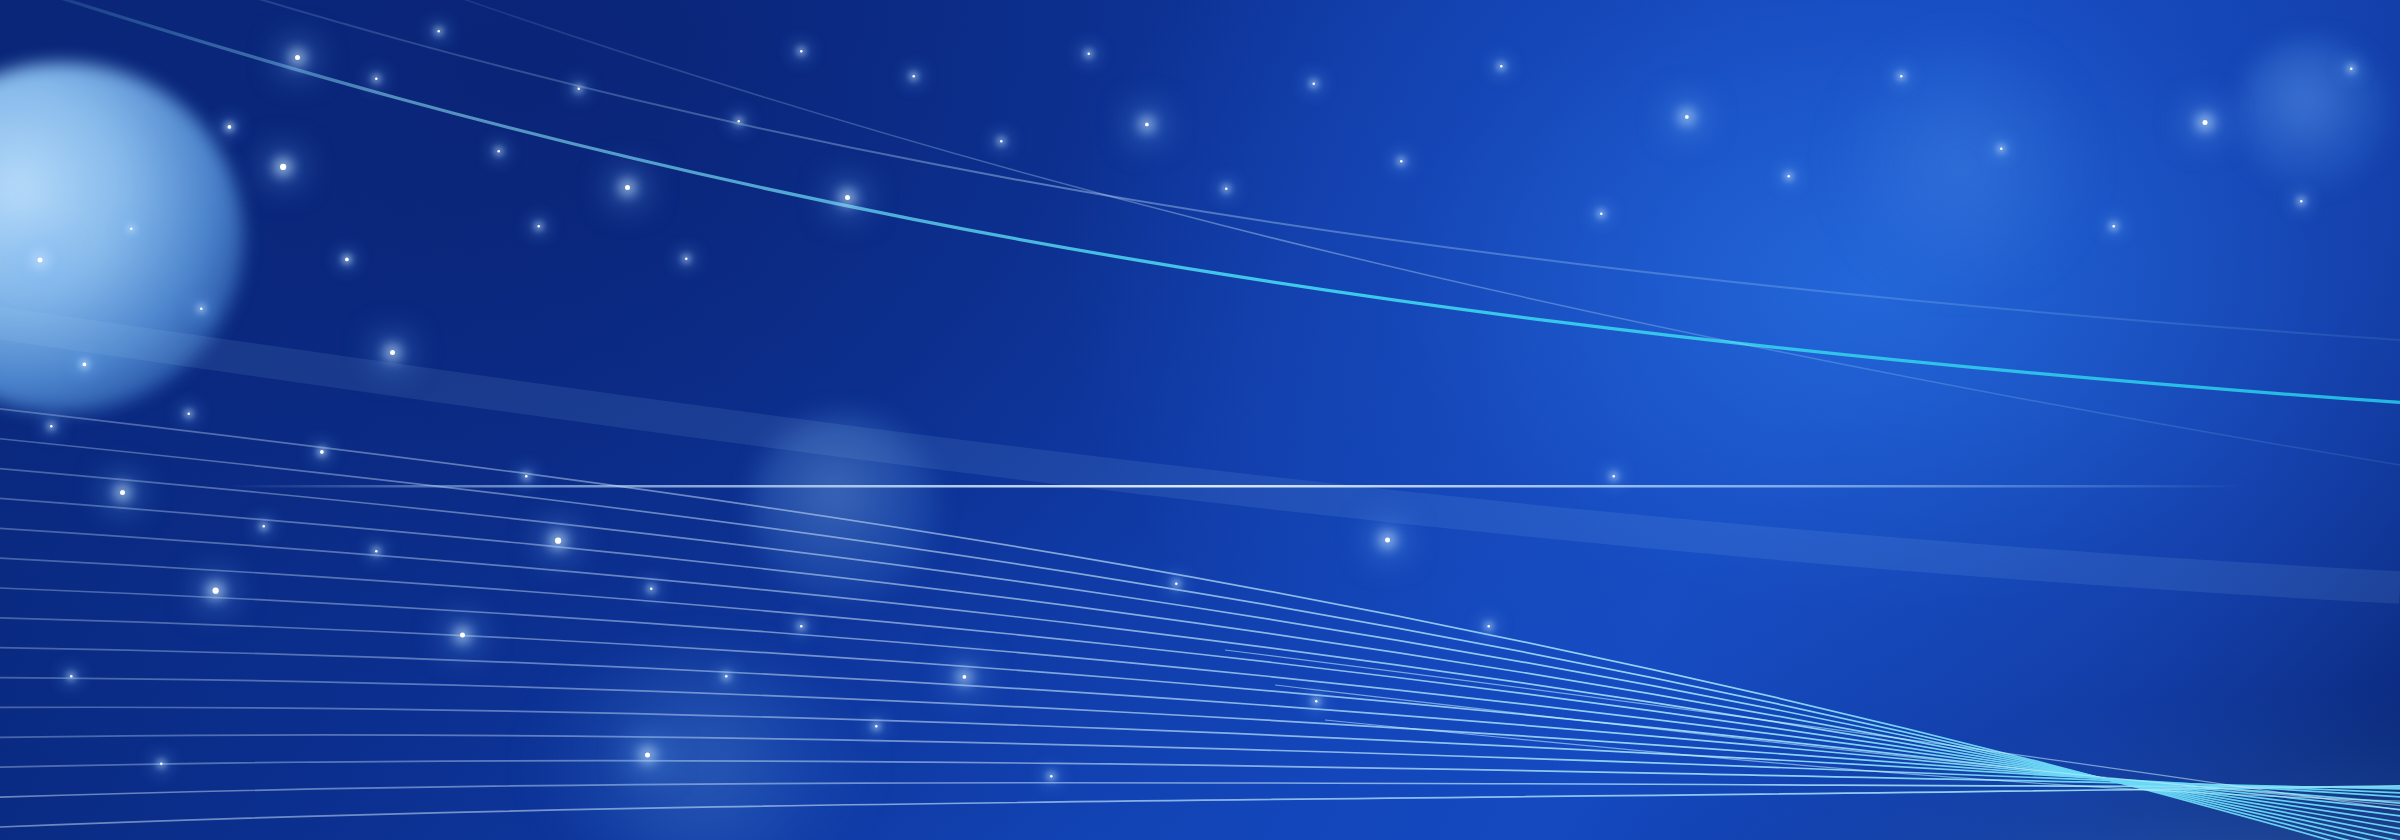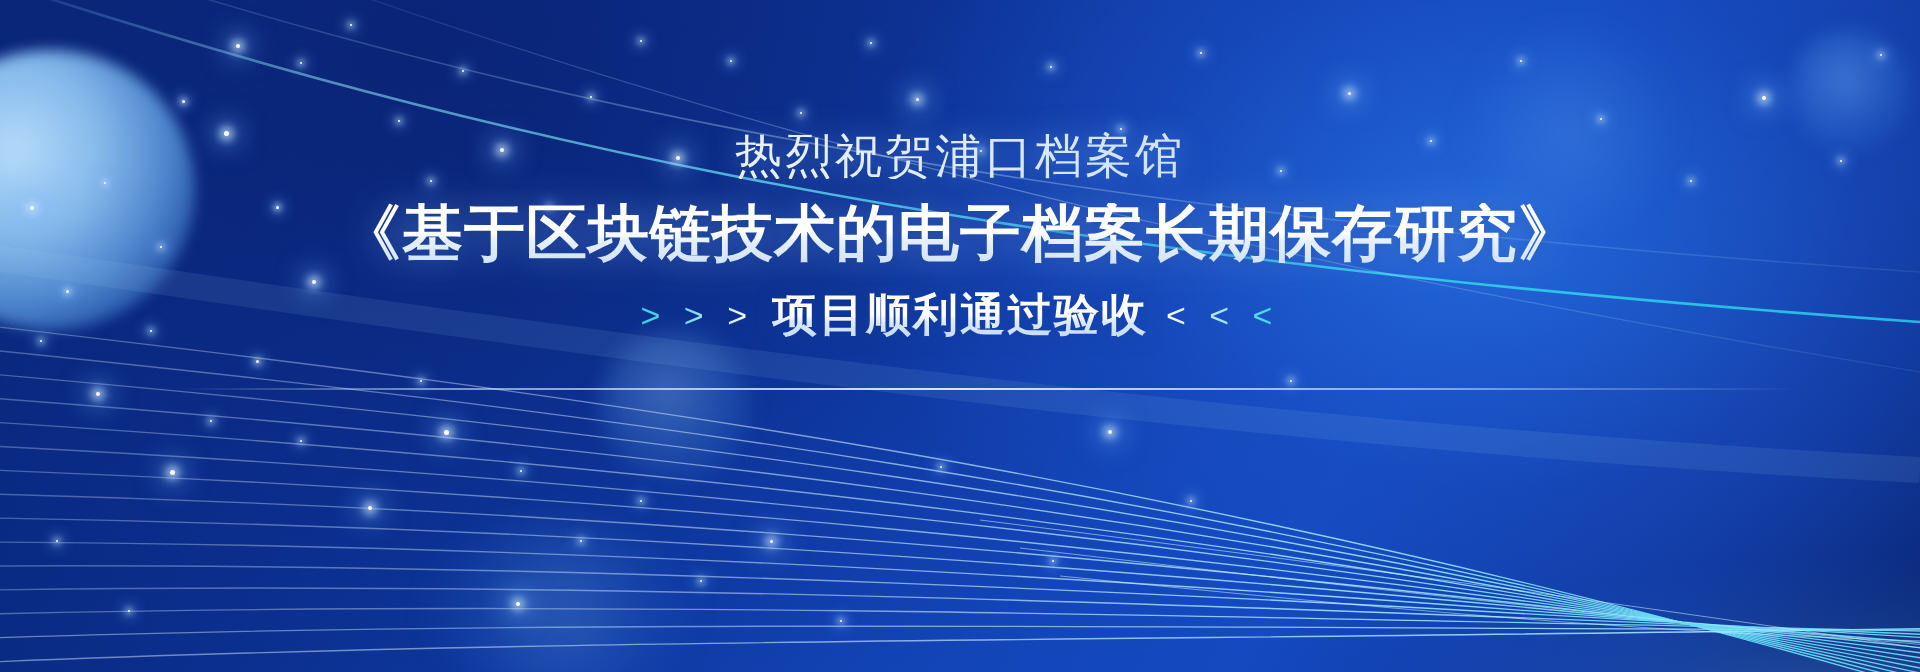--- a/index.html
+++ b/index.html
@@ -250,23 +250,14 @@
     <span class="star glow" style="left:128px;top:610px;width:2px;height:2px;"></span>
     <span class="star big" style="left:1108px;top:430px;width:4px;height:4px;"></span>
     <span class="star glow" style="left:1190px;top:500px;width:2px;height:2px;"></span>
     <span class="star glow" style="left:1052px;top:560px;width:2px;height:2px;"></span>
     <span class="star glow" style="left:1290px;top:380px;width:2px;height:2px;"></span>
     <span class="star glow" style="left:940px;top:466px;width:2px;height:2px;"></span>
   </div>
 
   <div class="sheen"></div>
 
-  <div class="copy">
-    <div class="line1">热烈祝贺浦口档案馆</div>
-    <div class="line2">《基于区块链技术的电子档案长期保存研究》</div>
-    <div class="line3">
-      <span class="chev chev-left">&gt; &gt; &gt;</span>
-      <span class="line3-text">项目顺利通过验收</span>
-      <span class="chev chev-right">&lt; &lt; &lt;</span>
-    </div>
-  </div>
 
 </div>
 
 </body></html>

